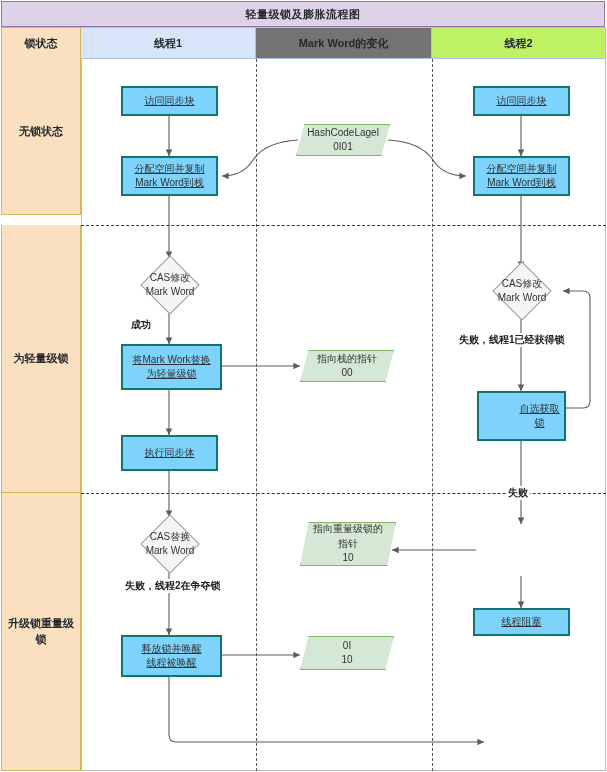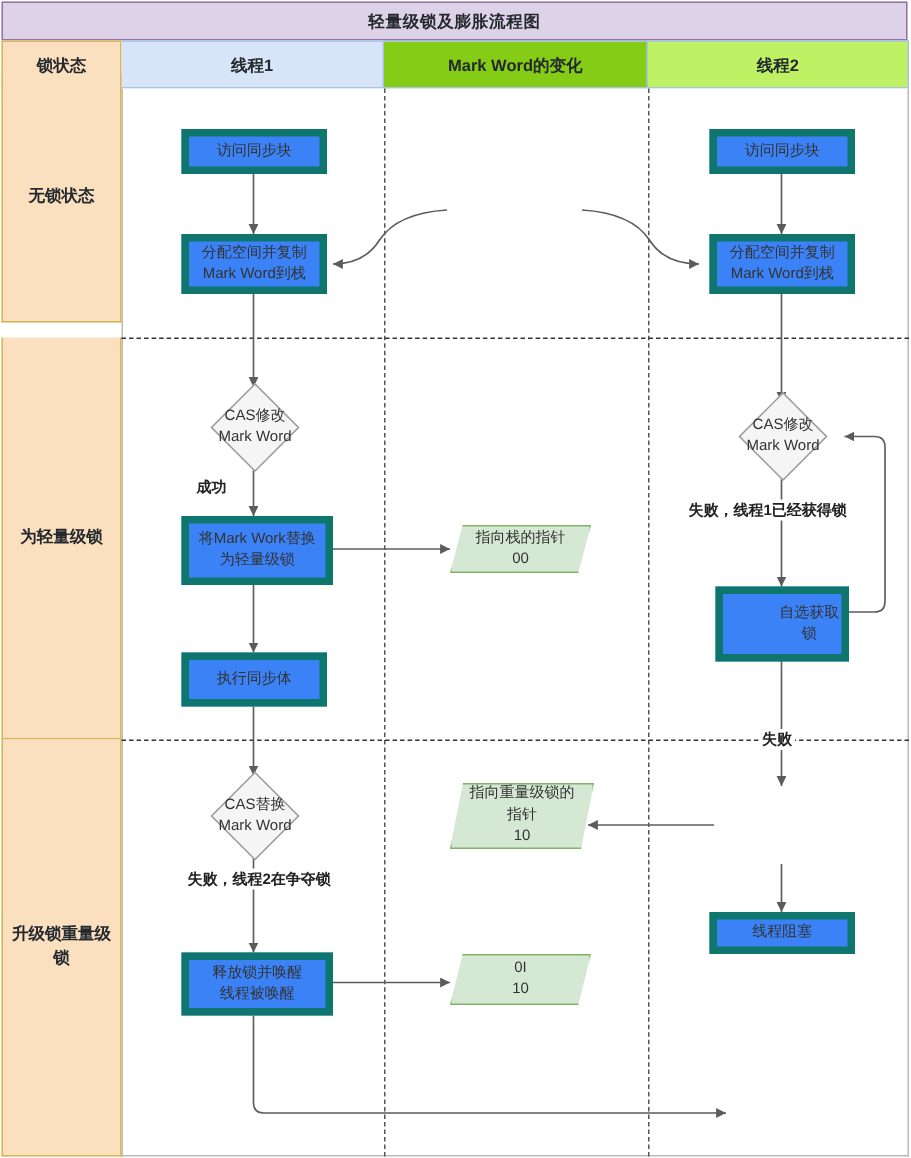--- a/index.html
+++ b/index.html
@@ -45,21 +45,21 @@
     font-size: 11px;
     font-weight: bold;
     color: #24292e;
   }
   .hdr-state {
     left: 1px; width: 80px;
     background: #fbe0c0;
     border: 1px solid #d6b656;
   }
   .hdr-t1 { left: 81px; width: 175px; background:#d8e5f8; border:1px solid #a8c4e8; border-left:none; }
-  .hdr-mw { left: 256px; width: 176px; background:#84cc16; border:1px solid #a8c4e8; border-left:none; }
+  .hdr-mw { left: 256px; width: 176px; background:#737373; border:1px solid #a8c4e8; border-left:none; }
   .hdr-t2 { left: 432px; width: 174px; background:#bef264; border:1px solid #a8c4e8; border-left:none; }
 
   
   .state-cell {
     position: absolute;
     left: 1px;
     width: 80px;
     box-sizing: border-box;
     background: #fbe0c0;
     border: 1px solid #d6b656;
@@ -112,22 +112,23 @@
     display: flex;
     align-items: center;
     justify-content: center;
     text-align: center;
     font-size: 10px;
     color: #333333;
     line-height: 1.45;
     white-space: pre-line;
   }
   .rect {
-    background: #3b82f6;
-    border: 5px solid #0f766e;
+    background: #7dd3fc;
+    border: 2px solid #0f766e;
+    text-decoration: underline;
   }
   .para {
     background: #d5e8d4;
     border: 1px solid #82b366;
     
     clip-path: polygon(9% 0%, 100% 0%, 91% 100%, 0% 100%);
     color: #333333;
   }
   .diamond-wrap {
     position: absolute;
@@ -261,20 +262,22 @@
 
   <div class="diamond-wrap" style="left:134px; top:520px; width:72px; height:48px;">
     <div class="diamond-shape" style="width:42px; height:42px; left:15px; top:3px;"></div>
     <div class="diamond-label">CAS替换
 Mark Word</div>
   </div>
 
   <div class="node rect" style="left:121px; top:635px; width:101px; height:42px;">释放锁并唤醒
 线程被唤醒</div>
 
+  <div class="node para" style="left:296px; top:124px; width:94px; height:32px;">HashCodeLagel
+0I01</div>
 
   <div class="node para" style="left:300px; top:350px; width:94px; height:32px;">指向栈的指针
 00</div>
 
   <div class="node para" style="left:300px; top:522px; width:96px; height:44px;">指向重量级锁的
 指针
 10</div>
 
   <div class="node para" style="left:300px; top:636px; width:94px; height:34px;">0I
 10</div>

